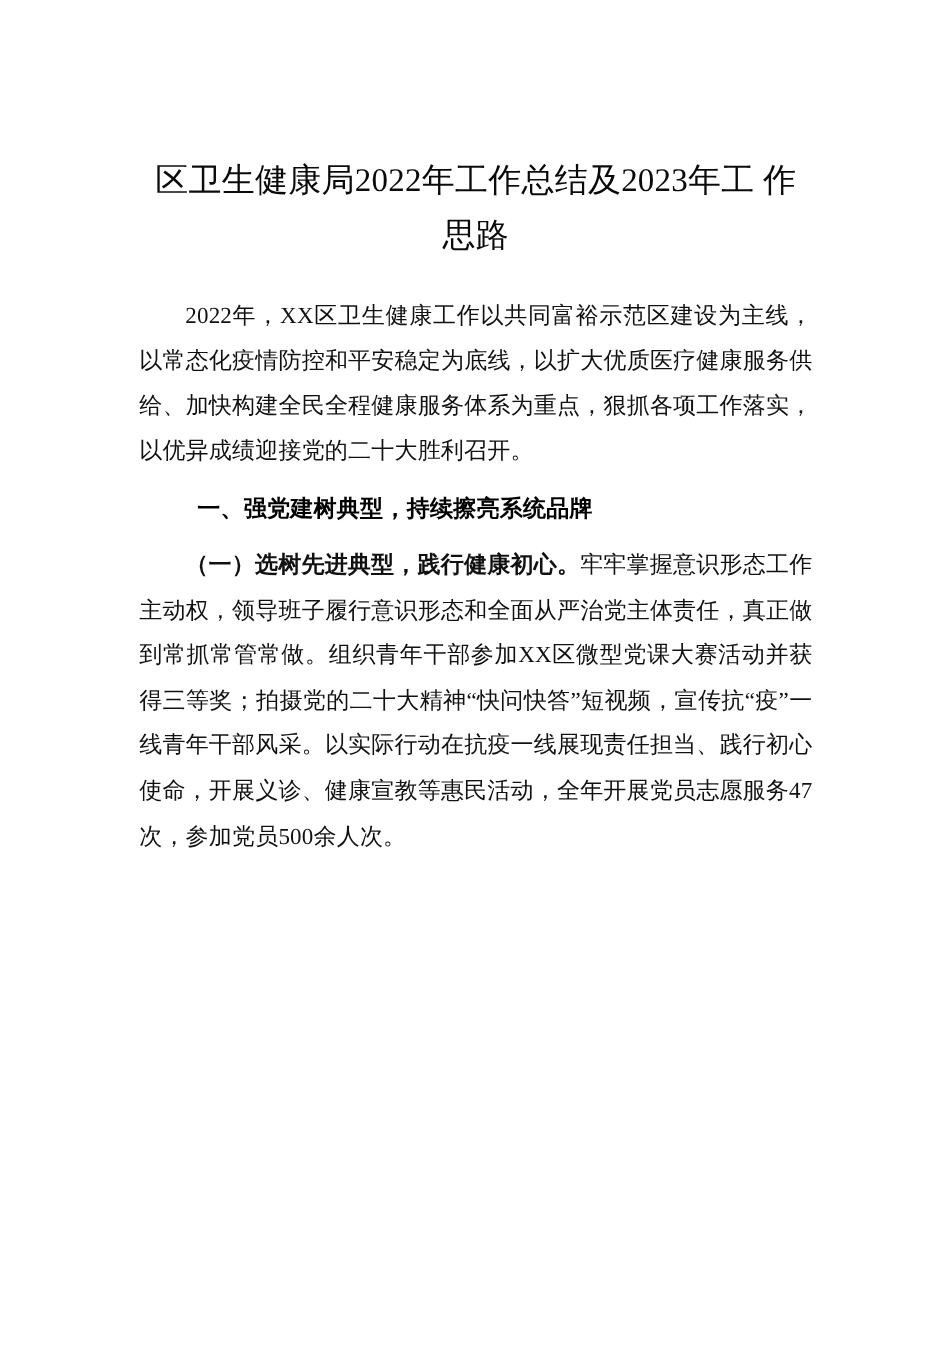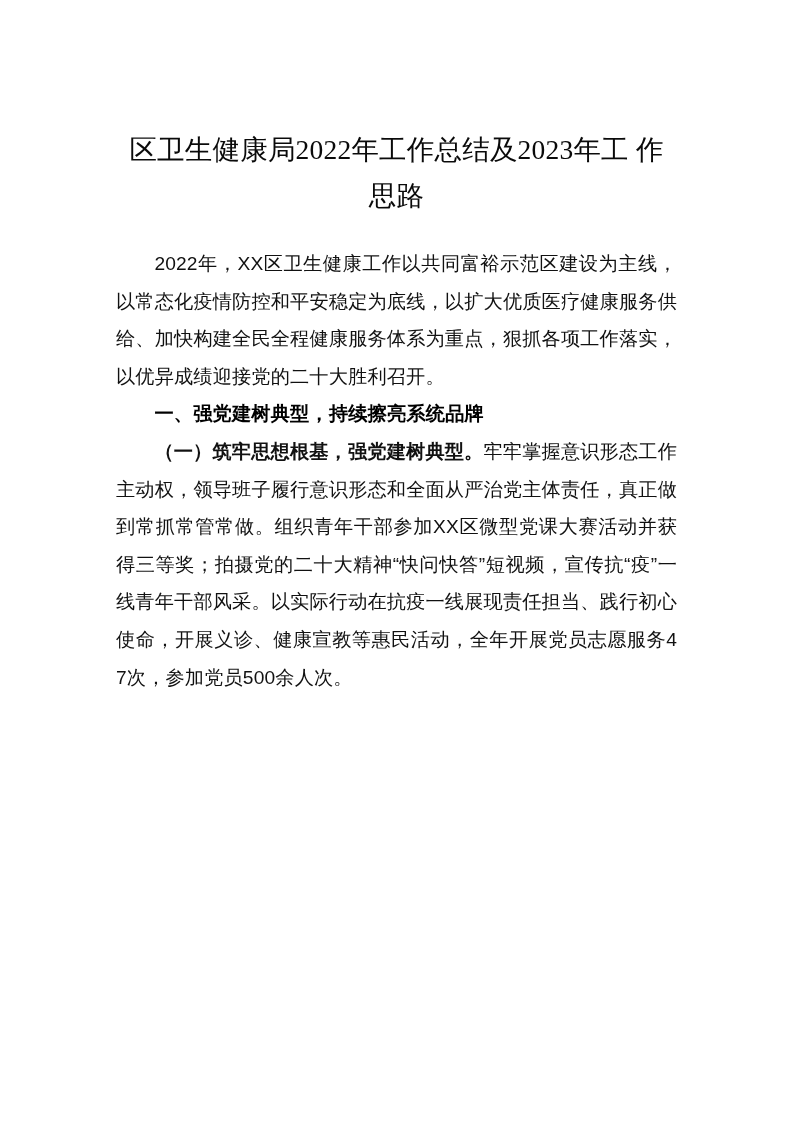--- a/index.html
+++ b/index.html
@@ -37,38 +37,38 @@
     font-weight: 400;
     font-size: 27.5px;
     line-height: 46px;
     letter-spacing: 0.2px;
     color: #0a0a0a;
   }
 
   
   .para {
     margin: 0;
-    font-family: Liberation Sans, sans-serif;
+    font-family: Liberation Serif, serif;
     font-size: 19.2px;
     line-height: 37.6px;
     text-align: justify;
     text-justify: inter-ideograph;
     text-indent: 2em;
     color: #111111;
     letter-spacing: 0.15px;
     word-break: break-all;
   }
 
   .para-gap-top {
     margin-top: 26px;
   }
 
   
   .heading-1 {
-    margin: 0;
+    margin: 10px;
     font-family: "DejaVu Sans", "Liberation Sans", sans-serif;
     font-weight: 700;
     font-size: 19.2px;
     line-height: 37.6px;
     text-indent: 2em;
     text-align: left;
     color: #000000;
     letter-spacing: 0.2px;
   }
 
@@ -85,17 +85,17 @@
 
     <h1 class="doc-title">
       <span>区卫生健康局2022年工作总结及2023年工</span>
       <span>作思路</span>
     </h1>
 
     <p class="para para-gap-top">2022年，XX区卫生健康工作以共同富裕示范区建设为主线，以常态化疫情防控和平安稳定为底线，以扩大优质医疗健康服务供给、加快构建全民全程健康服务体系为重点，狠抓各项工作落实，以优异成绩迎接党的二十大胜利召开。</p>
 
     <p class="heading-1">一、强党建树典型，持续擦亮系统品牌</p>
 
-    <p class="para"><span class="lead-bold">（一）筑牢思想根基，强党建树典型。</span><span>牢牢掌握意识形态工作主动权，领导班子履行意识形态和全面从严治党主体责任，真正做到常抓常管常做。组织青年干部参加XX区微型党课大赛活动并获得三等奖；拍摄党的二十大精神“快问快答”短视频，宣传抗“疫”一线青年干部风采。以实际行动在抗疫一线展现责任担当、践行初心使命，开展义诊、健康宣教等惠民活动，全年开展党员志愿服务47次，参加党员500余人次。</span></p>
+    <p class="para"><span class="lead-bold">（一）选树先进典型，践行健康初心。</span><span>牢牢掌握意识形态工作主动权，领导班子履行意识形态和全面从严治党主体责任，真正做到常抓常管常做。组织青年干部参加XX区微型党课大赛活动并获得三等奖；拍摄党的二十大精神“快问快答”短视频，宣传抗“疫”一线青年干部风采。以实际行动在抗疫一线展现责任担当、践行初心使命，开展义诊、健康宣教等惠民活动，全年开展党员志愿服务47次，参加党员500余人次。</span></p>
 
 
   </div>
 </div>
 
 </body></html>

